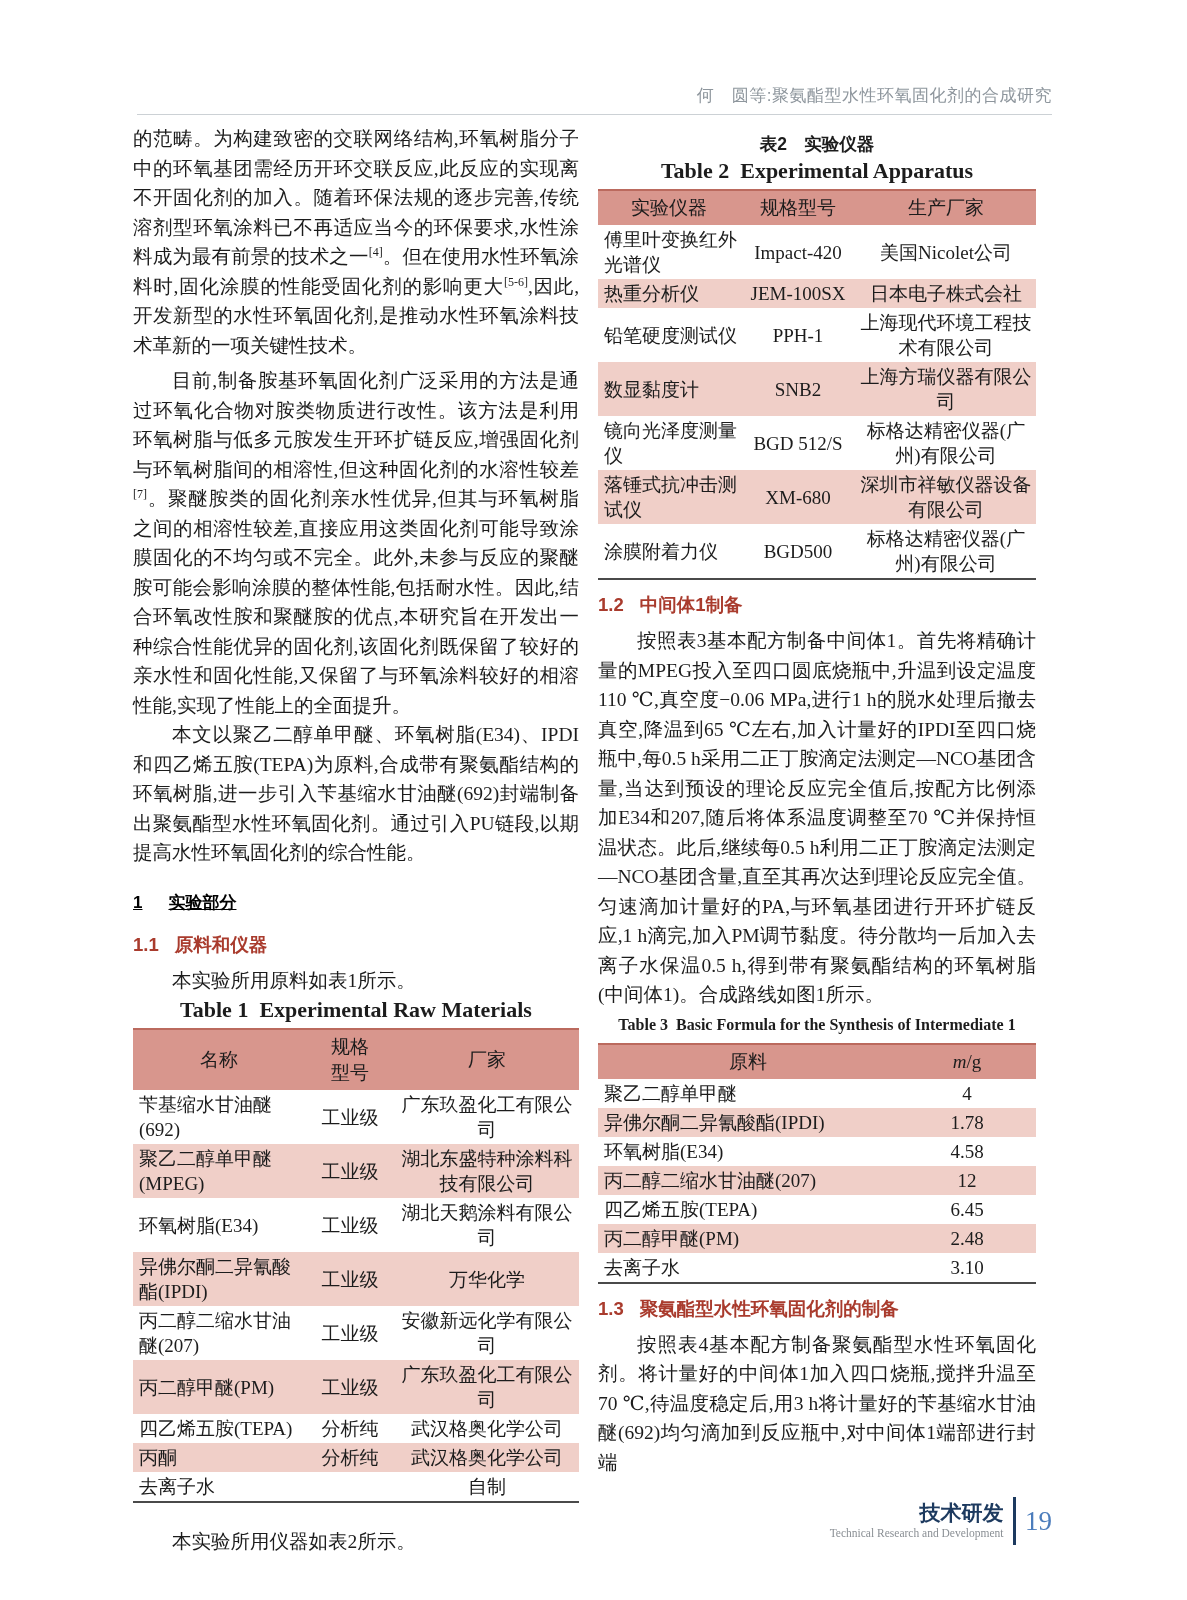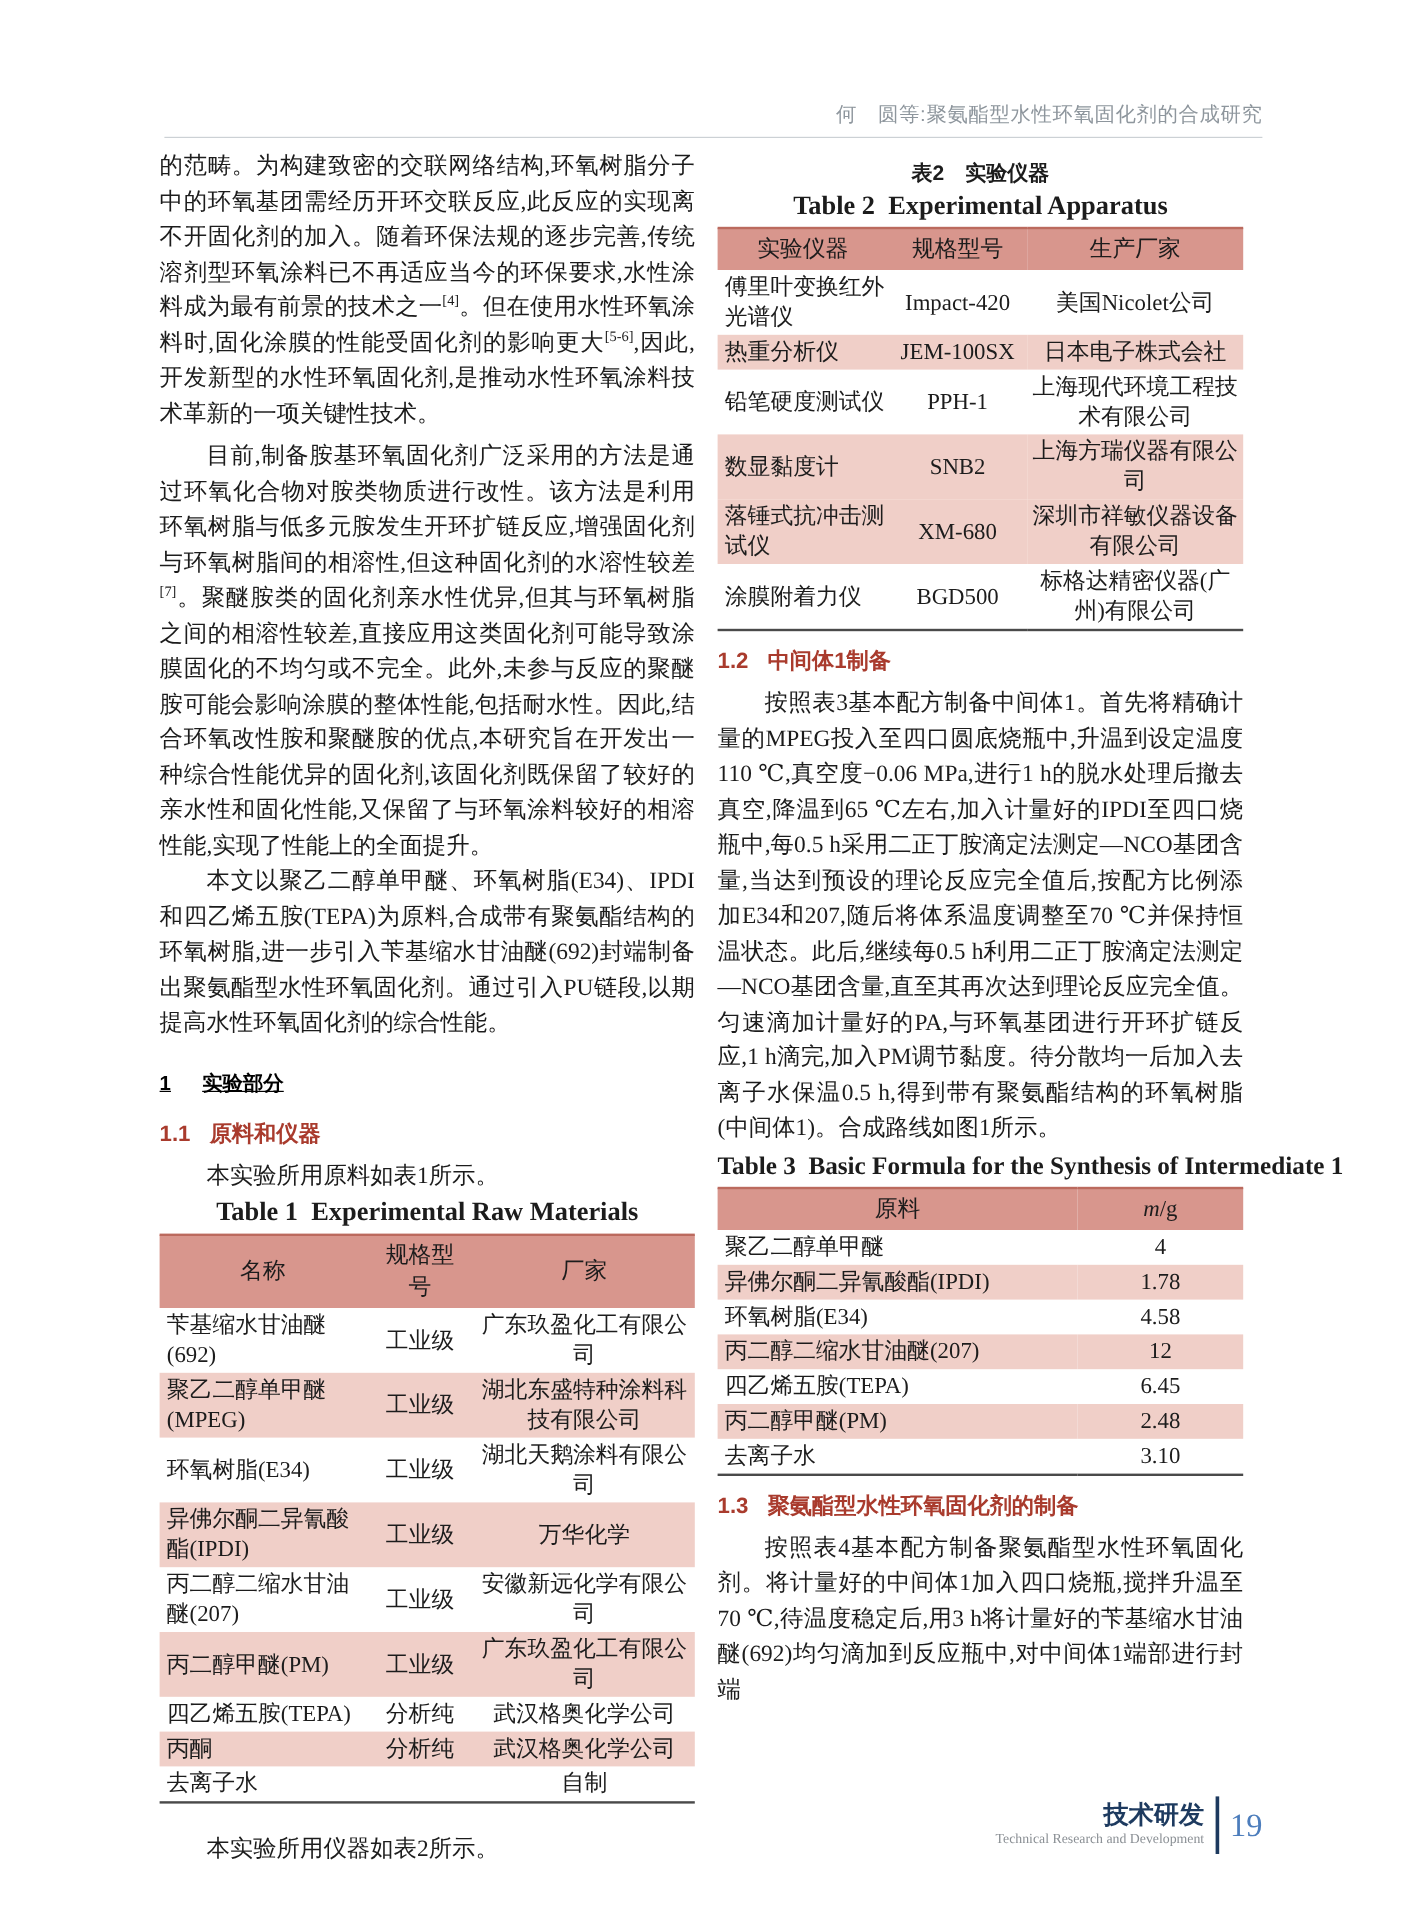--- a/index.html
+++ b/index.html
@@ -30,26 +30,26 @@
   .h-sec .num{margin-right:26px;}
   .h-sub{
     font-family:"Liberation Sans","DejaVu Sans",sans-serif;font-weight:bold;color:#a93b2d;
     font-size:18.5px;margin:12px 0 0 0;line-height:26px;
   }
   .h-sub .num{margin-right:16px;}
   
   .cap{white-space:pre;text-align:center;font-weight:bold;}
   .cap-cn{font-family:"Liberation Sans","DejaVu Sans",sans-serif;font-size:17.5px;line-height:24px;}
   .cap-en{font-family:"Liberation Serif","DejaVu Serif",serif;font-size:22px;line-height:24px;margin-top:3px;}
-  .cap-en.small{font-size:21px;}
+  .cap-en.small{font-size:16px;}
   
   table.t{width:100%;border-collapse:collapse;margin-top:6px;border-bottom:2px solid #4a4a4a;}
   table.t th{
     background:#d8968d;border-top:2.5px solid #bb6a5e;font-weight:normal;
-    font-size:19px;padding:4px 10px;line-height:26px;
+    font-size:19px;padding:4px 20px;line-height:26px;
   }
   table.t td{font-size:19px;padding:2px 3px;line-height:25px;vertical-align:middle;}
   table.t td:first-child{padding-left:6px;}
   table.t tr.shaded{background:#f0cfc8;}
   .it{font-style:italic;}
   
   .footer{position:absolute;top:1497px;right:135px;display:flex;align-items:center;}
   .footer .labels{text-align:right;margin-right:9px;}
   .footer .cn{
     font-family:"Liberation Sans","DejaVu Sans",sans-serif;font-weight:bold;
@@ -175,20 +175,25 @@
           <tr>
             <td style="text-align: left;">铅笔硬度测试仪</td>
             <td style="text-align: center;">PPH-1</td>
             <td style="text-align: center;">上海现代环境工程技术有限公司</td>
           </tr>
           <tr class="shaded">
             <td style="text-align: left;">数显黏度计</td>
             <td style="text-align: center;">SNB2</td>
             <td style="text-align: center;">上海方瑞仪器有限公司</td>
           </tr>
+          <tr>
+            <td style="text-align: left;">镜向光泽度测量仪</td>
+            <td style="text-align: center;">BGD 512/S</td>
+            <td style="text-align: center;">标格达精密仪器(广州)有限公司</td>
+          </tr>
           <tr class="shaded">
             <td style="text-align: left;">落锤式抗冲击测试仪</td>
             <td style="text-align: center;">XM-680</td>
             <td style="text-align: center;">深圳市祥敏仪器设备有限公司</td>
           </tr>
           <tr>
             <td style="text-align: left;">涂膜附着力仪</td>
             <td style="text-align: center;">BGD500</td>
             <td style="text-align: center;">标格达精密仪器(广州)有限公司</td>
           </tr>

